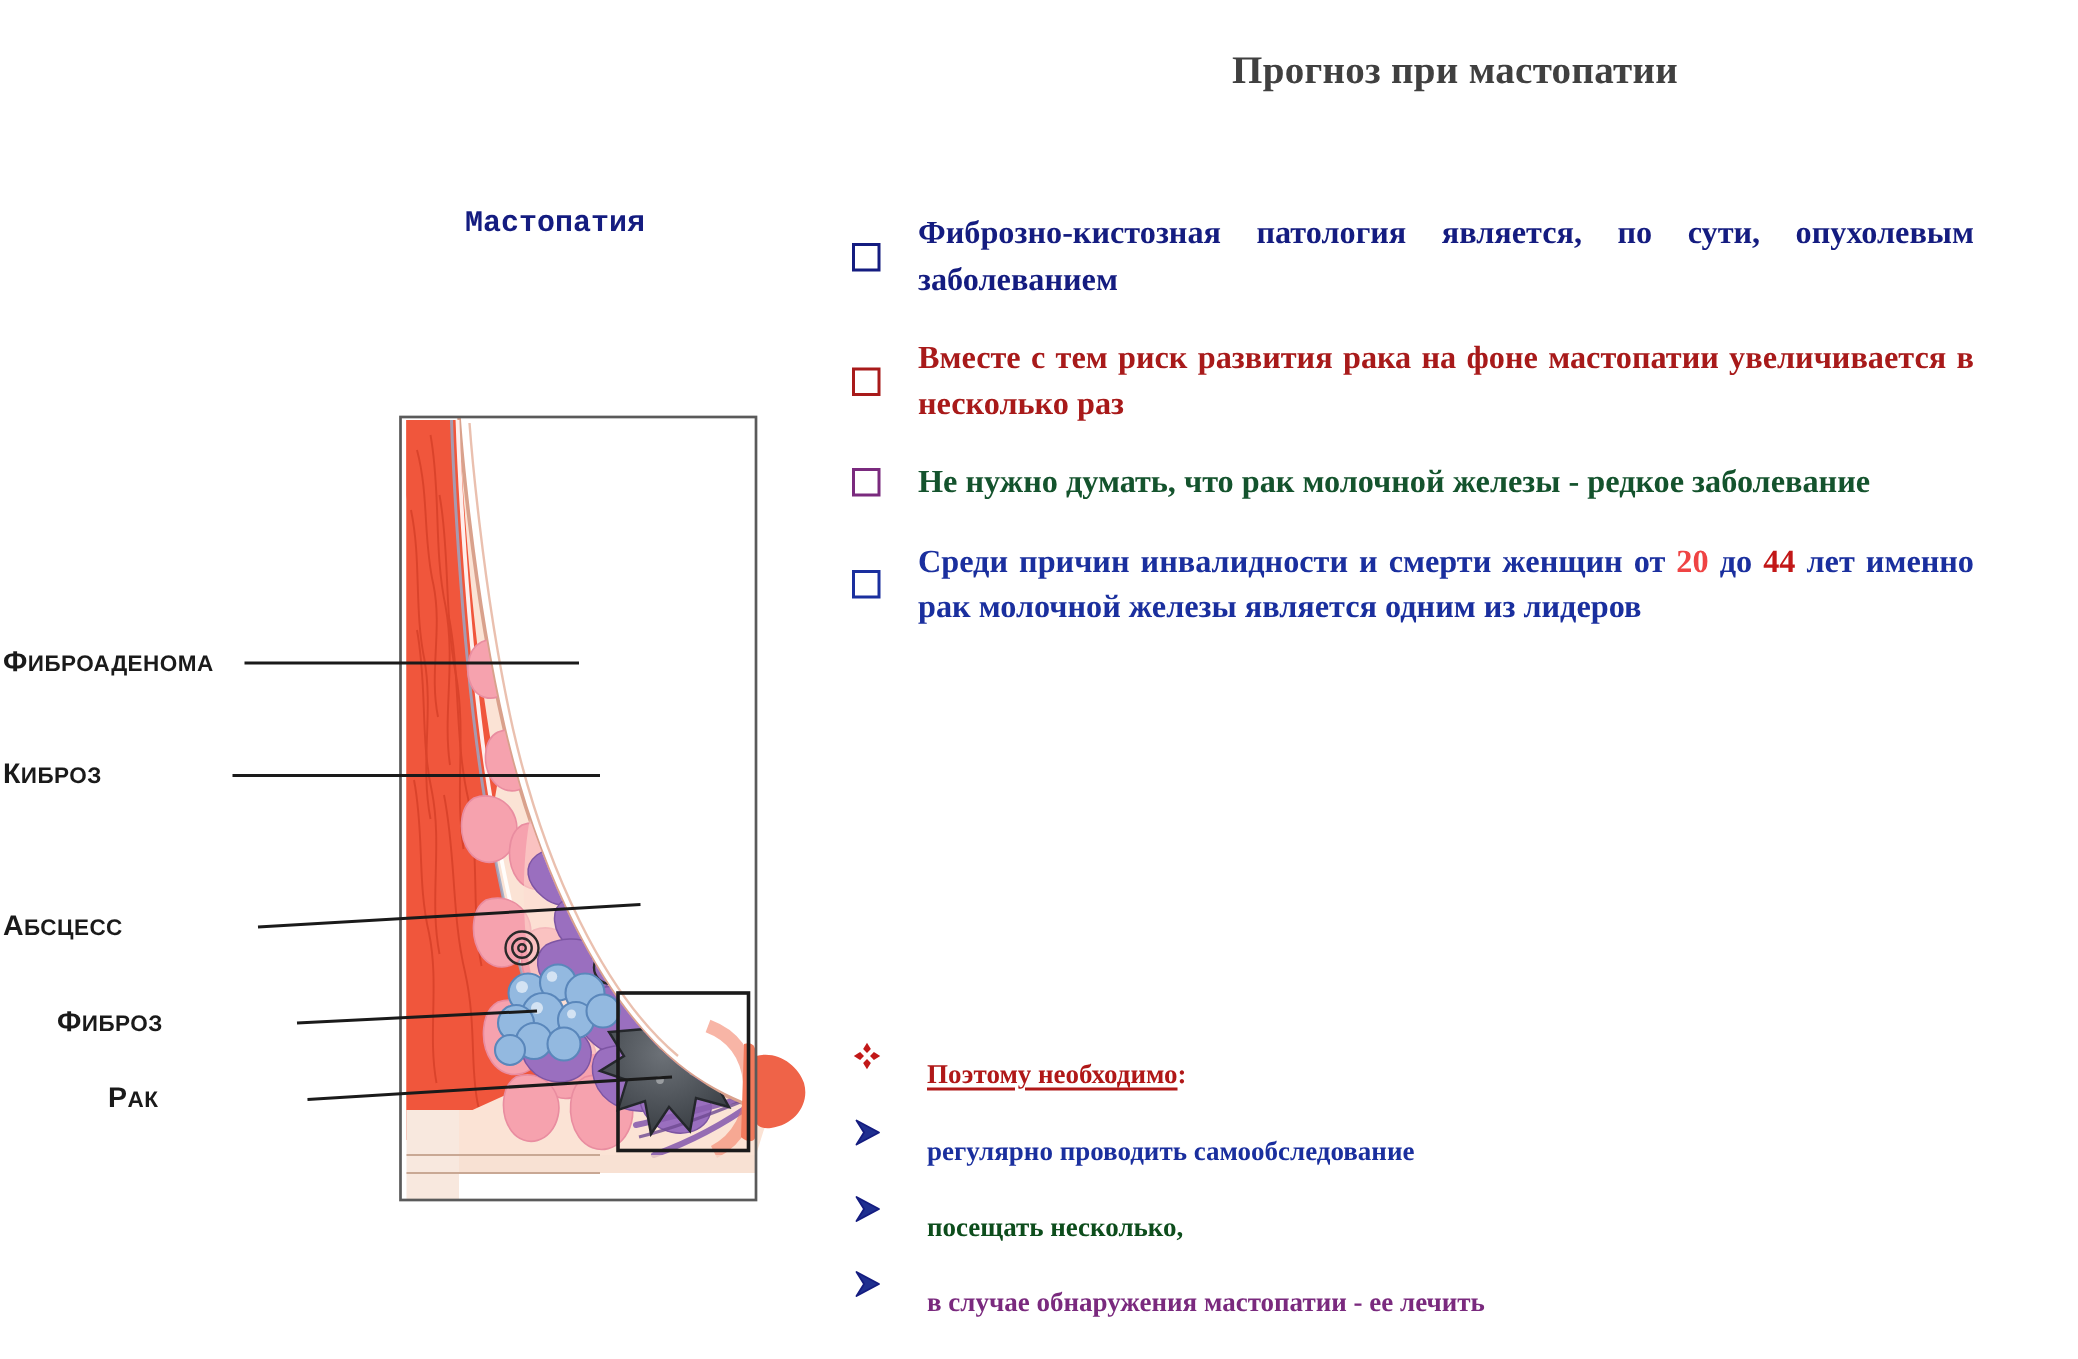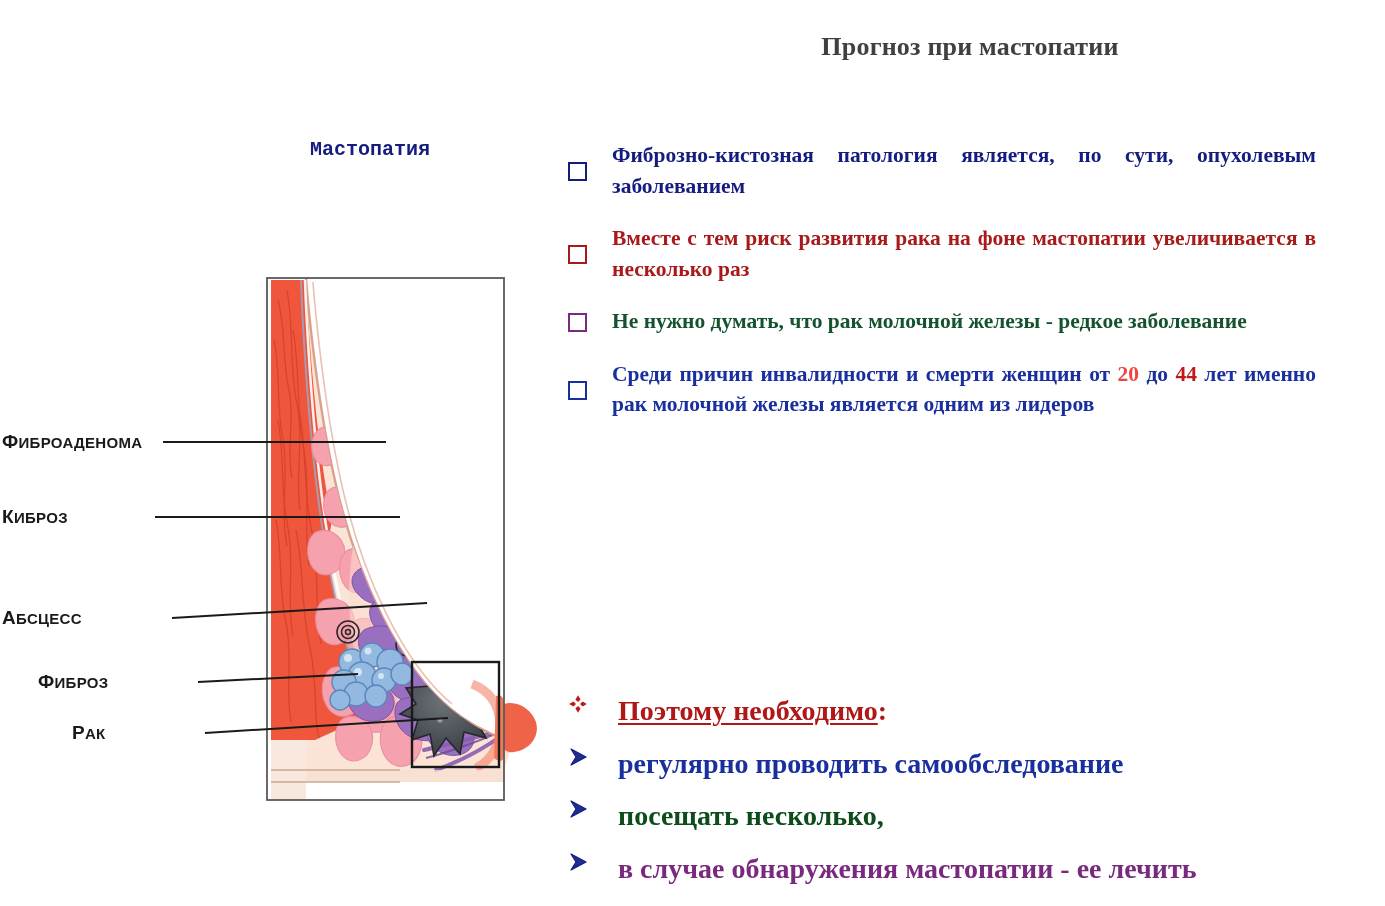--- a/index.html
+++ b/index.html
@@ -127,22 +127,23 @@
   .conc-marker {
     flex: 0 0 auto;
     width: 50px;
     padding-top: 2px;
     line-height: 1;
   }
   .conc-text {
     flex: 1 1 auto;
     font-family: "Liberation Serif", "DejaVu Serif", serif;
     font-weight: bold;
-    font-size: 28px;
+    font-size: 18px;
     line-height: 1.38;
+    margin-top: 12px;
   }
   .conc-text.just {
     text-align: justify;
     text-justify: inter-word;
   }
   .underline-red {
     text-decoration: underline;
     text-decoration-thickness: 2px;
     text-underline-offset: 3px;
   }

